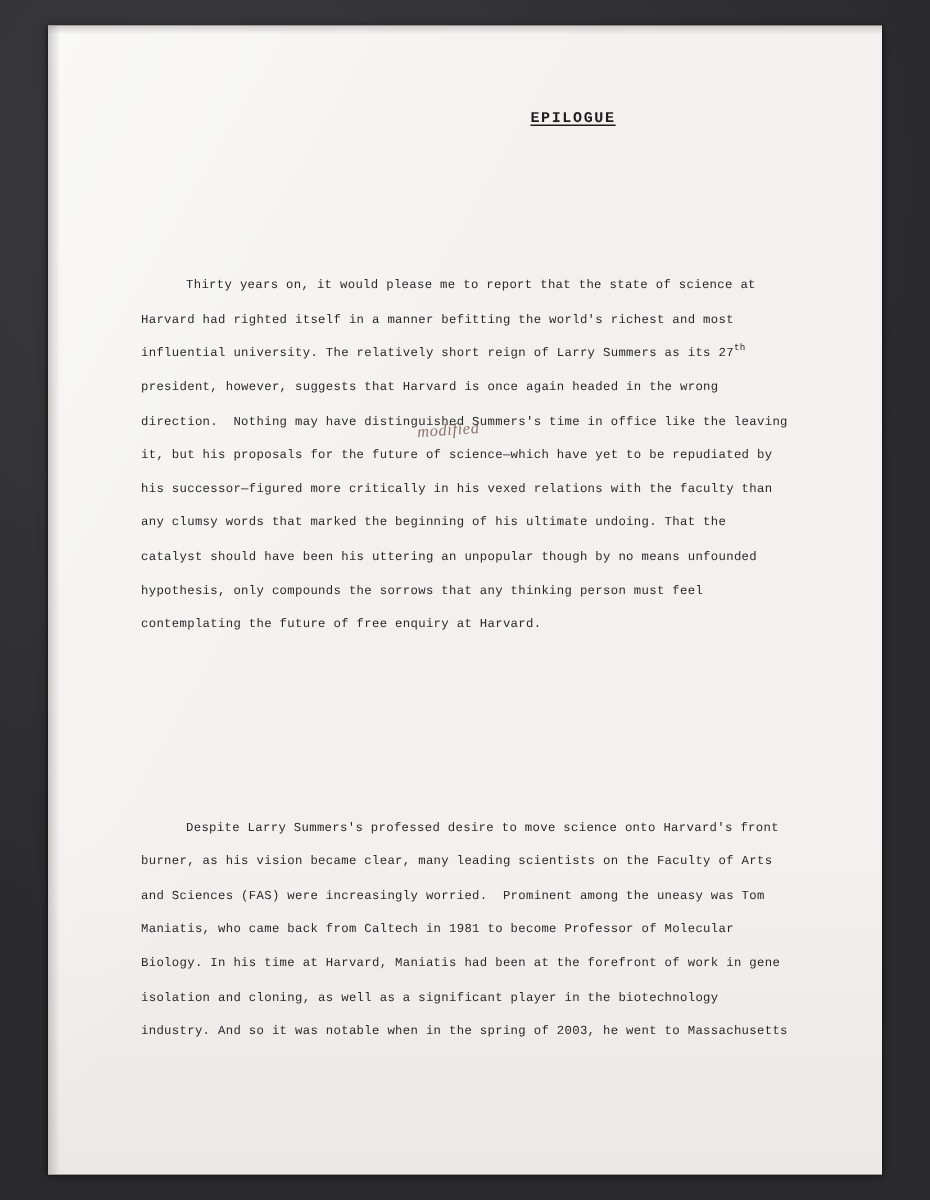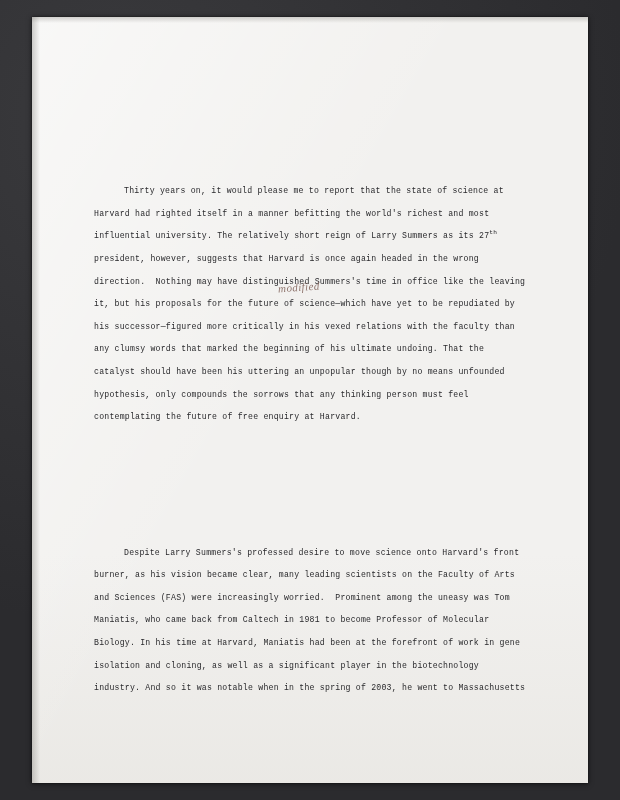--- a/index.html
+++ b/index.html
@@ -105,20 +105,21 @@
 </style>
 </head>
 <body>
 
 <div class="scan-area">
   <div class="page">
     <div class="page-inner"></div>
     <div class="edge-shadow-l"></div>
     <div class="edge-shadow-t"></div>
 
+    <div class="doc-title">EPILOGUE</div>
 
     <div class="body-text">
       <p class="para"><span>Thirty years on, it would please me to report that the state of science at Harvard had righted itself in a manner befitting the world's richest and most influential university. The relatively short reign of Larry Summers as its 27</span><sup>th</sup><span> president, however, suggests that Harvard is once again headed in the wrong direction.  Nothing may have distinguished Summers's time in office like the leaving it, but his proposals for the future of science—which have yet to be repudiated by his successor—figured more critically in his vexed relations with the faculty than any clumsy words that marked the beginning of his ultimate undoing. That the catalyst should have been his uttering an unpopular though by no means unfounded hypothesis, only compounds the sorrows that any thinking person must feel contemplating the future of free enquiry at Harvard.</span></p>
       <div class="para-gap"></div>
       <p class="para">Despite Larry Summers's professed desire to move science onto Harvard's front burner, as his vision became clear, many leading scientists on the Faculty of Arts and Sciences (FAS) were increasingly worried.  Prominent among the uneasy was Tom Maniatis, who came back from Caltech in 1981 to become Professor of Molecular Biology. In his time at Harvard, Maniatis had been at the forefront of work in gene isolation and cloning, as well as a significant player in the biotechnology industry. And so it was notable when in the spring of 2003, he went to Massachusetts</p>
     </div>
 
     <div class="annotation">modified</div>
   </div>
 </div>

